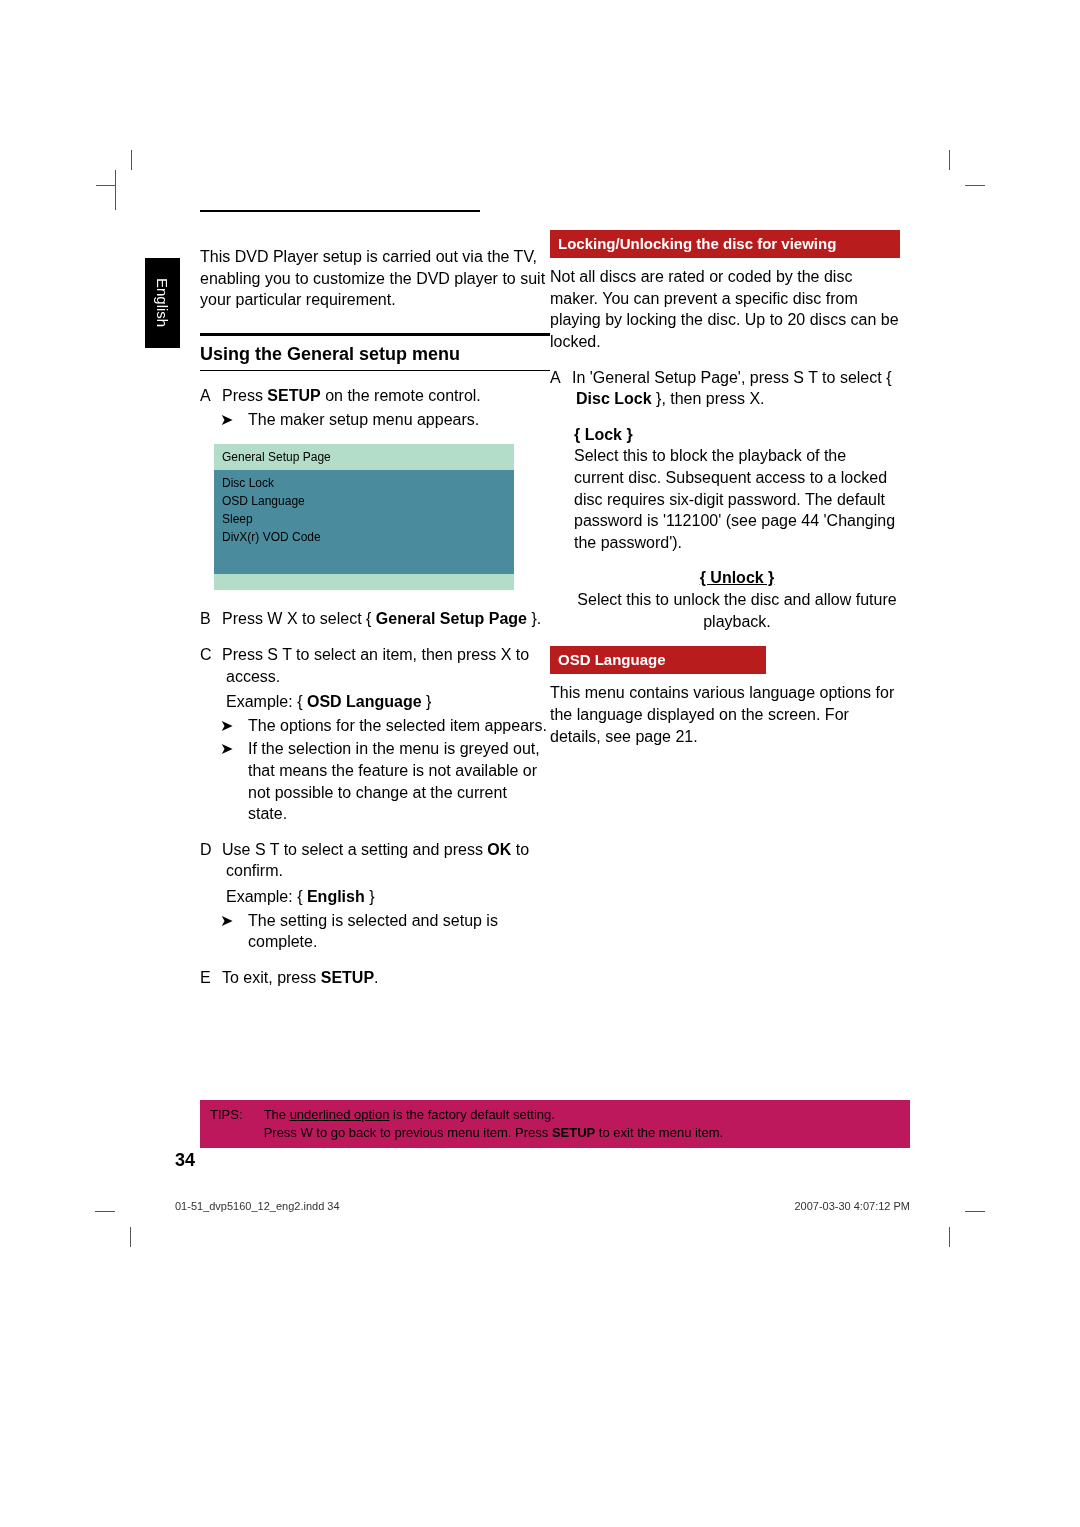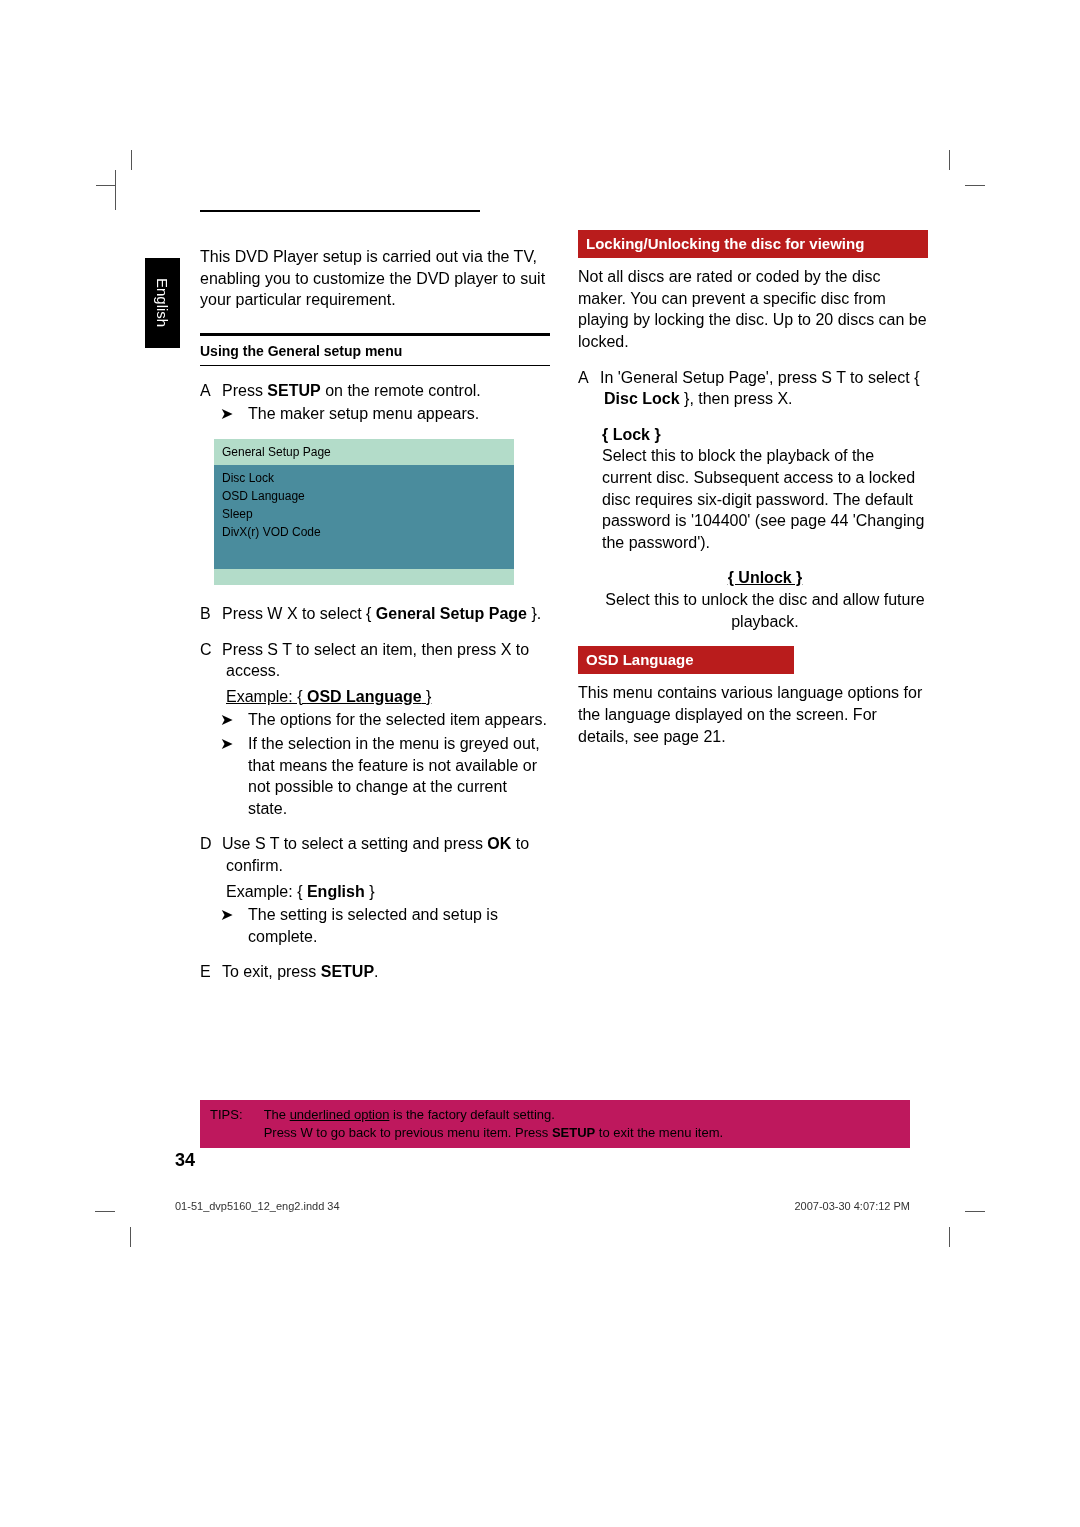--- a/index.html
+++ b/index.html
@@ -64,32 +64,31 @@
     margin: 0 0 4px 0;
   }
   .title-rule {
     border: none;
     border-top: 2px solid #000;
     margin: 0 0 18px 0;
     width: 280px;
   }
   .columns {
     display: flex;
-    gap: 28px;
   }
   .col {
     width: 350px;
     font-size: 16px;
     line-height: 1.35;
   }
   .intro { margin-bottom: 22px; }
   .thick-rule { border:none; border-top:3px solid #000; margin:0; }
   .thin-rule  { border:none; border-top:1px solid #000; margin:4px 0 14px 0; }
   h2.section {
-    font-size: 14px;
+    font-size: 18px;
     font-weight: bold;
     margin: 6px 0 4px 0;
   }
   .step-list { list-style: none; padding: 0; margin: 0; }
   .step-list > li { margin-bottom: 14px; padding-left: 26px; text-indent: -26px; }
   .step-list .marker { display:inline-block; width:22px; text-indent:0; }
   .sub { padding-left: 22px; text-indent: -14px; margin-top:2px; font-size:16px; }
   .sub .chk { display:inline-block; width:14px; }
 
   .osd-box {
@@ -202,21 +201,21 @@
           </div>
           <div class="osd-footer"></div>
         </div>
 
         <ul class="step-list">
           <li>
             <span class="marker">B</span><span>Press W X to select { </span><b>General Setup Page</b><span> }.</span>
           </li>
           <li>
             <span class="marker">C</span><span>Press S  T to select an item, then press X to access.</span>
-            <div style="padding-left:0; text-indent:0; margin-top:4px;text-decoration:underline;"><span>Example: { </span><b>OSD Language</b><span> }</span></div>
+            <div style="padding-left:0; text-indent:0; margin-top:4px;"><span>Example: { </span><b>OSD Language</b><span> }</span></div>
             <div class="sub"><span class="chk">➤</span><span>The options for the selected item appears.</span></div>
             <div class="sub"><span class="chk">➤</span><span>If the selection in the menu is greyed out, that means the feature is not available or not possible to change at the current state.</span></div>
           </li>
           <li>
             <span class="marker">D</span><span>Use S  T to select a setting and press </span><b>OK</b><span> to confirm.</span>
             <div style="padding-left:0; text-indent:0; margin-top:4px;"><span>Example: { </span><b>English</b><span> }</span></div>
             <div class="sub"><span class="chk">➤</span><span>The setting is selected and setup is complete.</span></div>
           </li>
           <li>
             <span class="marker">E</span><span>To exit, press </span><b>SETUP</b><span>.</span>
@@ -229,21 +228,21 @@
         <p class="para">Not all discs are rated or coded by the disc maker. You can prevent a specific disc from playing by locking the disc. Up to 20 discs can be locked.</p>
 
         <ul class="step-list">
           <li>
             <span class="marker">A</span><span>In 'General Setup Page', press S T to select { </span><b>Disc Lock</b><span> }, then press X.</span>
           </li>
         </ul>
 
         <p class="para" style="margin-left:24px;">
           <span class="opt">{ Lock }</span><br>
-          <span>Select this to block the playback of the current disc. Subsequent access to a locked disc requires six-digit password. The default password is '104400' (see page 44 'Changing the password').</span>
+          <span>Select this to block the playback of the current disc. Subsequent access to a locked disc requires six-digit password. The default password is '112100' (see page 44 'Changing the password').</span>
         </p>
 
         <p class="para" style="margin-left:24px;text-align:center;">
           <span class="opt u">{ Unlock }</span><br>
           <span>Select this to unlock the disc and allow future playback.</span>
         </p>
 
 
         <div class="subhead" style="width:200px;">OSD Language</div>
         <p class="para">This menu contains various language options for the language displayed on the screen. For details, see page 21.</p>

